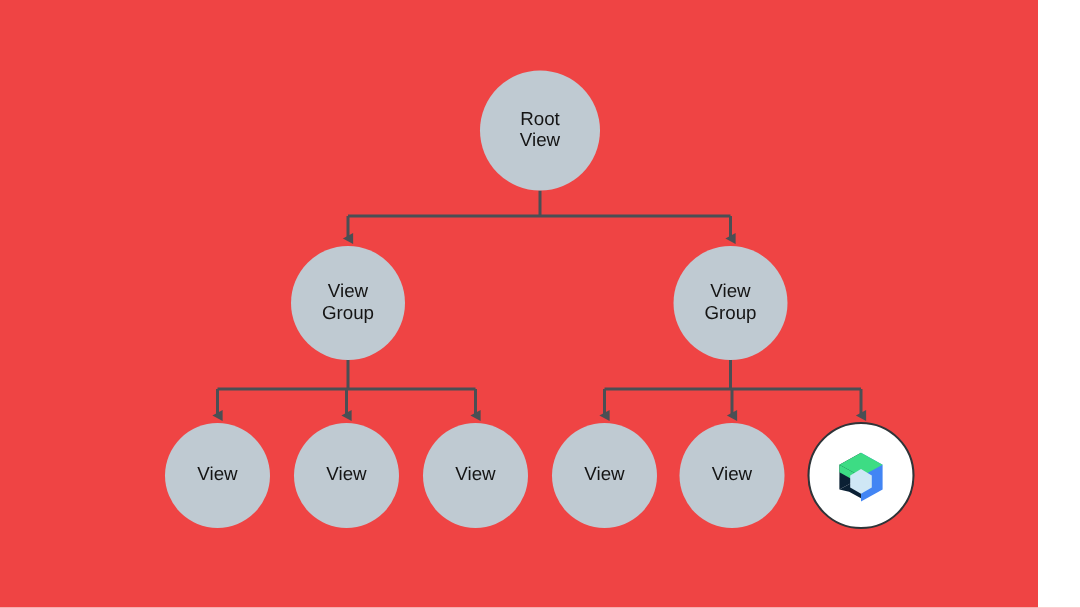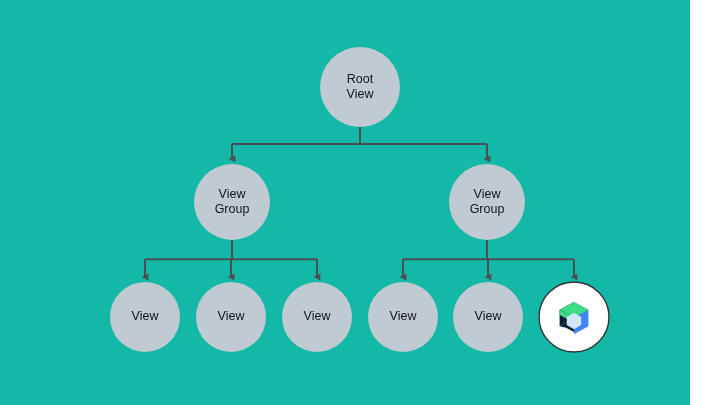--- a/index.html
+++ b/index.html
@@ -9,24 +9,23 @@
     background: #ffffff;
   }
   body {
     width: 720px;
     height: 405px;
     font-family: "Liberation Sans", sans-serif;
     overflow: hidden;
   }
   #canvas {
     position: relative;
-    width: 643px;
+    width: 692px;
     height: 405px;
-    background: #14b8a6;
-    padding-left: 47px;
+    background: #ef4444;
   }
   #diagram-svg {
     position: absolute;
     left: 0;
     top: 0;
     width: 720px;
     height: 405px;
     display: block;
   }
   .node-label {

